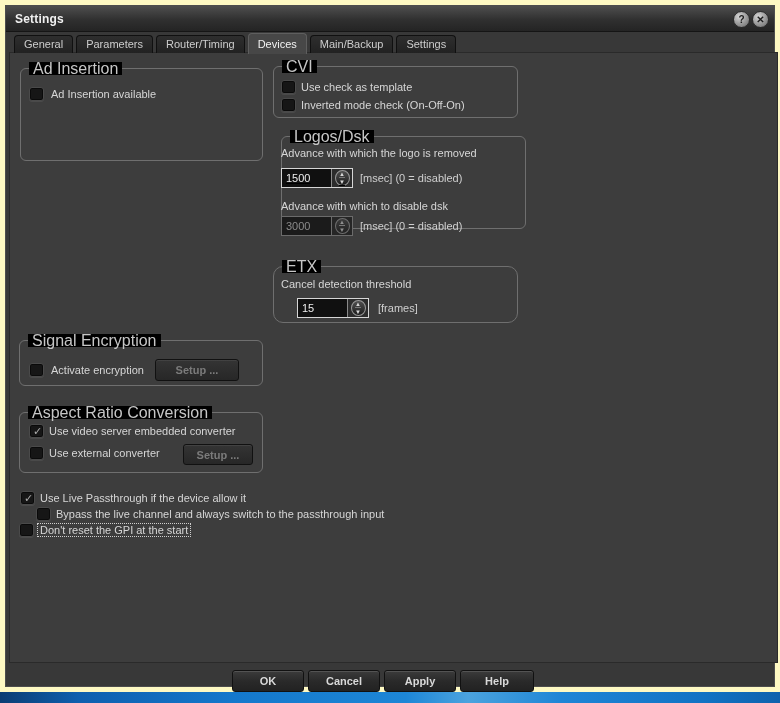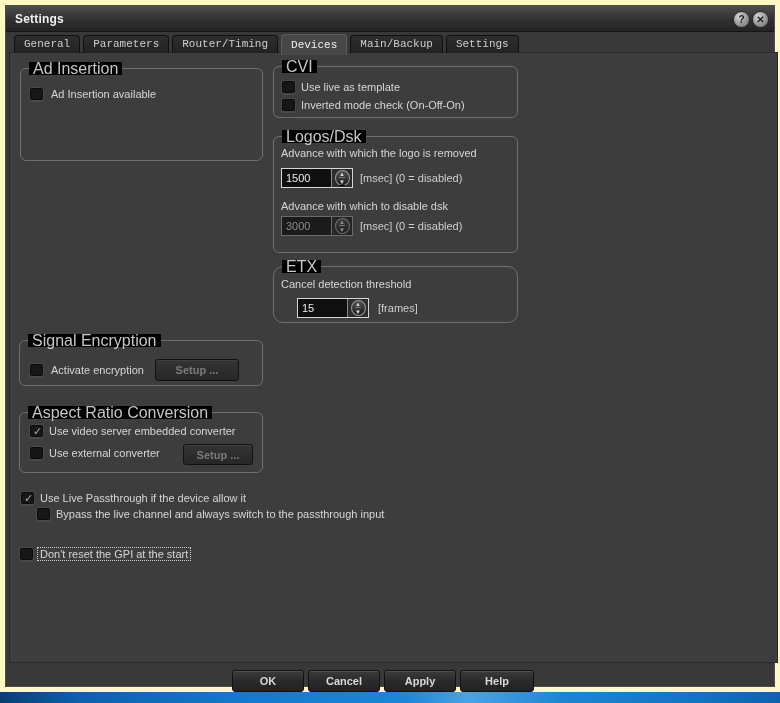--- a/index.html
+++ b/index.html
@@ -35,21 +35,21 @@
     background: radial-gradient(circle at 35% 30%, #d6d6d6, #979797 55%, #676767);
     border: 1px solid #2c2c2c;
     display: flex; align-items: center; justify-content: center;
     color: #1c1c1c; font-size: 10px; font-weight: bold; cursor: pointer;
   }
   .tb-help  { right: 24px; }
   .tb-close { right: 5px; }
   
   .tabbar {
     position: absolute; left: 9px; top: 29px; height: 19px;
-    display: flex; align-items: center; z-index: 3; font-family: Liberation Mono, monospace;
+    display: flex; align-items: flex-end; z-index: 3;
   }
   .tab {
     height: 18px; margin-right: 3px; padding: 0 9px;
     background: linear-gradient(180deg, #2e2e2e, #222);
     border: 1px solid #101010; border-bottom: none;
     border-radius: 4px 4px 0 0;
     color: #cdcdcd; font-size: 11px; line-height: 17px; cursor: pointer;
   }
   .tab.active {
     height: 21px; line-height: 20px;
@@ -172,28 +172,28 @@
   <div class="row" style="left:24px; top:82px;">
     <span class="cb"></span>
     <span class="cb-label">Ad Insertion available</span>
   </div>
 
   <div class="group" style="left:268px; top:61px; width:245px; height:52px;">
     <span class="legend">CVI</span>
   </div>
   <div class="row gap5" style="left:276px; top:75px;">
     <span class="cb"></span>
-    <span class="cb-label">Use live as template</span>
+    <span class="cb-label">Use check as template</span>
   </div>
   <div class="row gap5" style="left:276px; top:93px;">
     <span class="cb"></span>
     <span class="cb-label">Inverted mode check (On-Off-On)</span>
   </div>
 
-  <div class="group" style="left:268px; top:131px; width:245px; height:117px;">
+  <div class="group" style="left:276px; top:131px; width:245px; height:93px;">
     <span class="legend">Logos/Dsk</span>
   </div>
   <div class="field-label" style="left:276px; top:142px;">Advance with which the logo is removed</div>
   <div class="spinbox" style="left:276px; top:163px;text-decoration:underline;">
     <input class="spin-input" readonly="" value="1500" style="">
     <span class="spin-btns">
       <span class="spin-circle">
         <span class="tri up">▲</span>
         <span class="tri down">▼</span>
       </span>
@@ -255,21 +255,21 @@
   <div class="row gap5" style="left:15px; top:486px;">
     <span class="cb">
         <span class="check">✓</span>
       </span>
     <span class="cb-label">Use Live Passthrough if the device allow it</span>
   </div>
   <div class="row gap5" style="left:31px; top:502px;">
     <span class="cb"></span>
     <span class="cb-label">Bypass the live channel and always switch to the passthrough input</span>
   </div>
-  <div class="row gap3" style="left:14px; top:542px;">
+  <div class="row gap3" style="left:14px; top:518px;">
     <span class="cb"></span>
     <span class="cb-label dotted">Don't reset the GPI at the start</span>
   </div>
 
   <div class="btn" style="left:227px; top:665px; width:72px; height:22px;">OK</div>
   <div class="btn" style="left:303px; top:665px; width:72px; height:22px;">Cancel</div>
   <div class="btn" style="left:379px; top:665px; width:72px; height:22px;">Apply</div>
   <div class="btn" style="left:455px; top:665px; width:74px; height:22px;">Help</div>
 
 </div>

